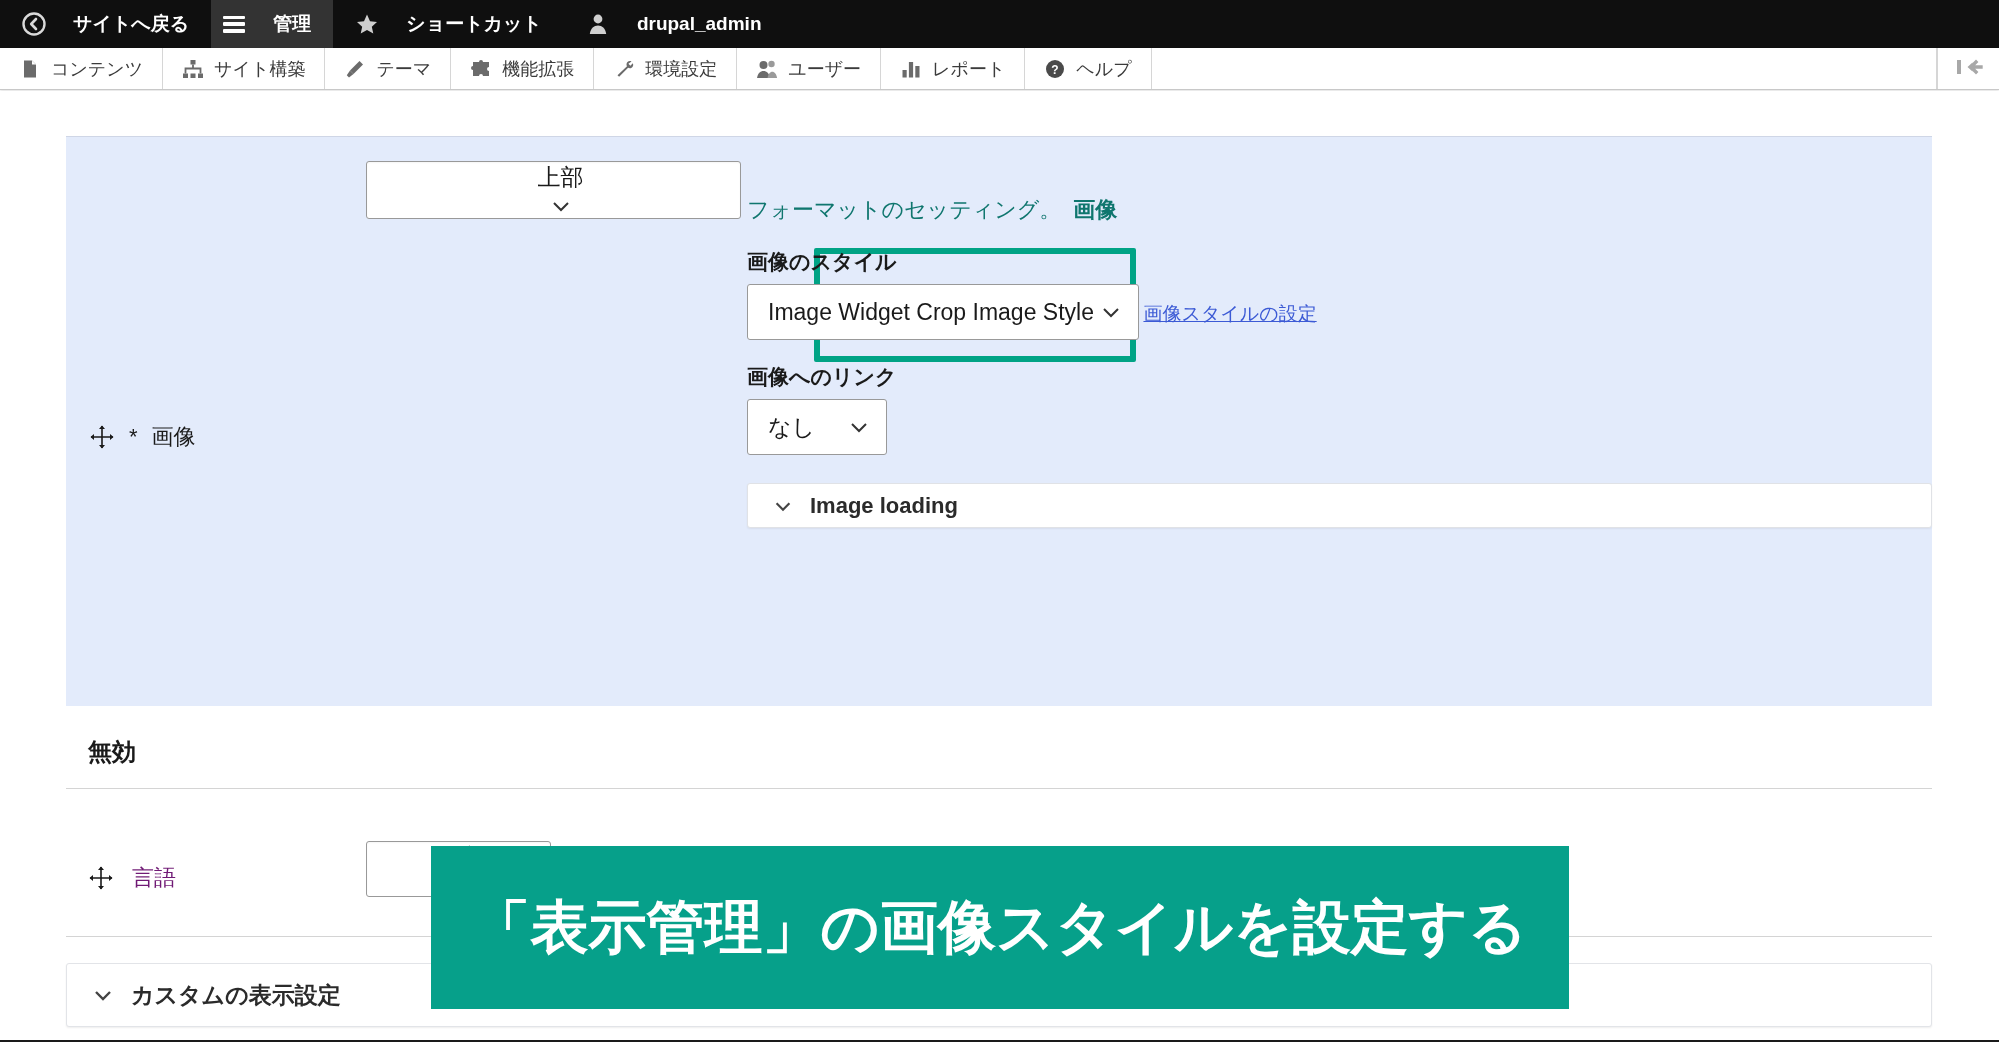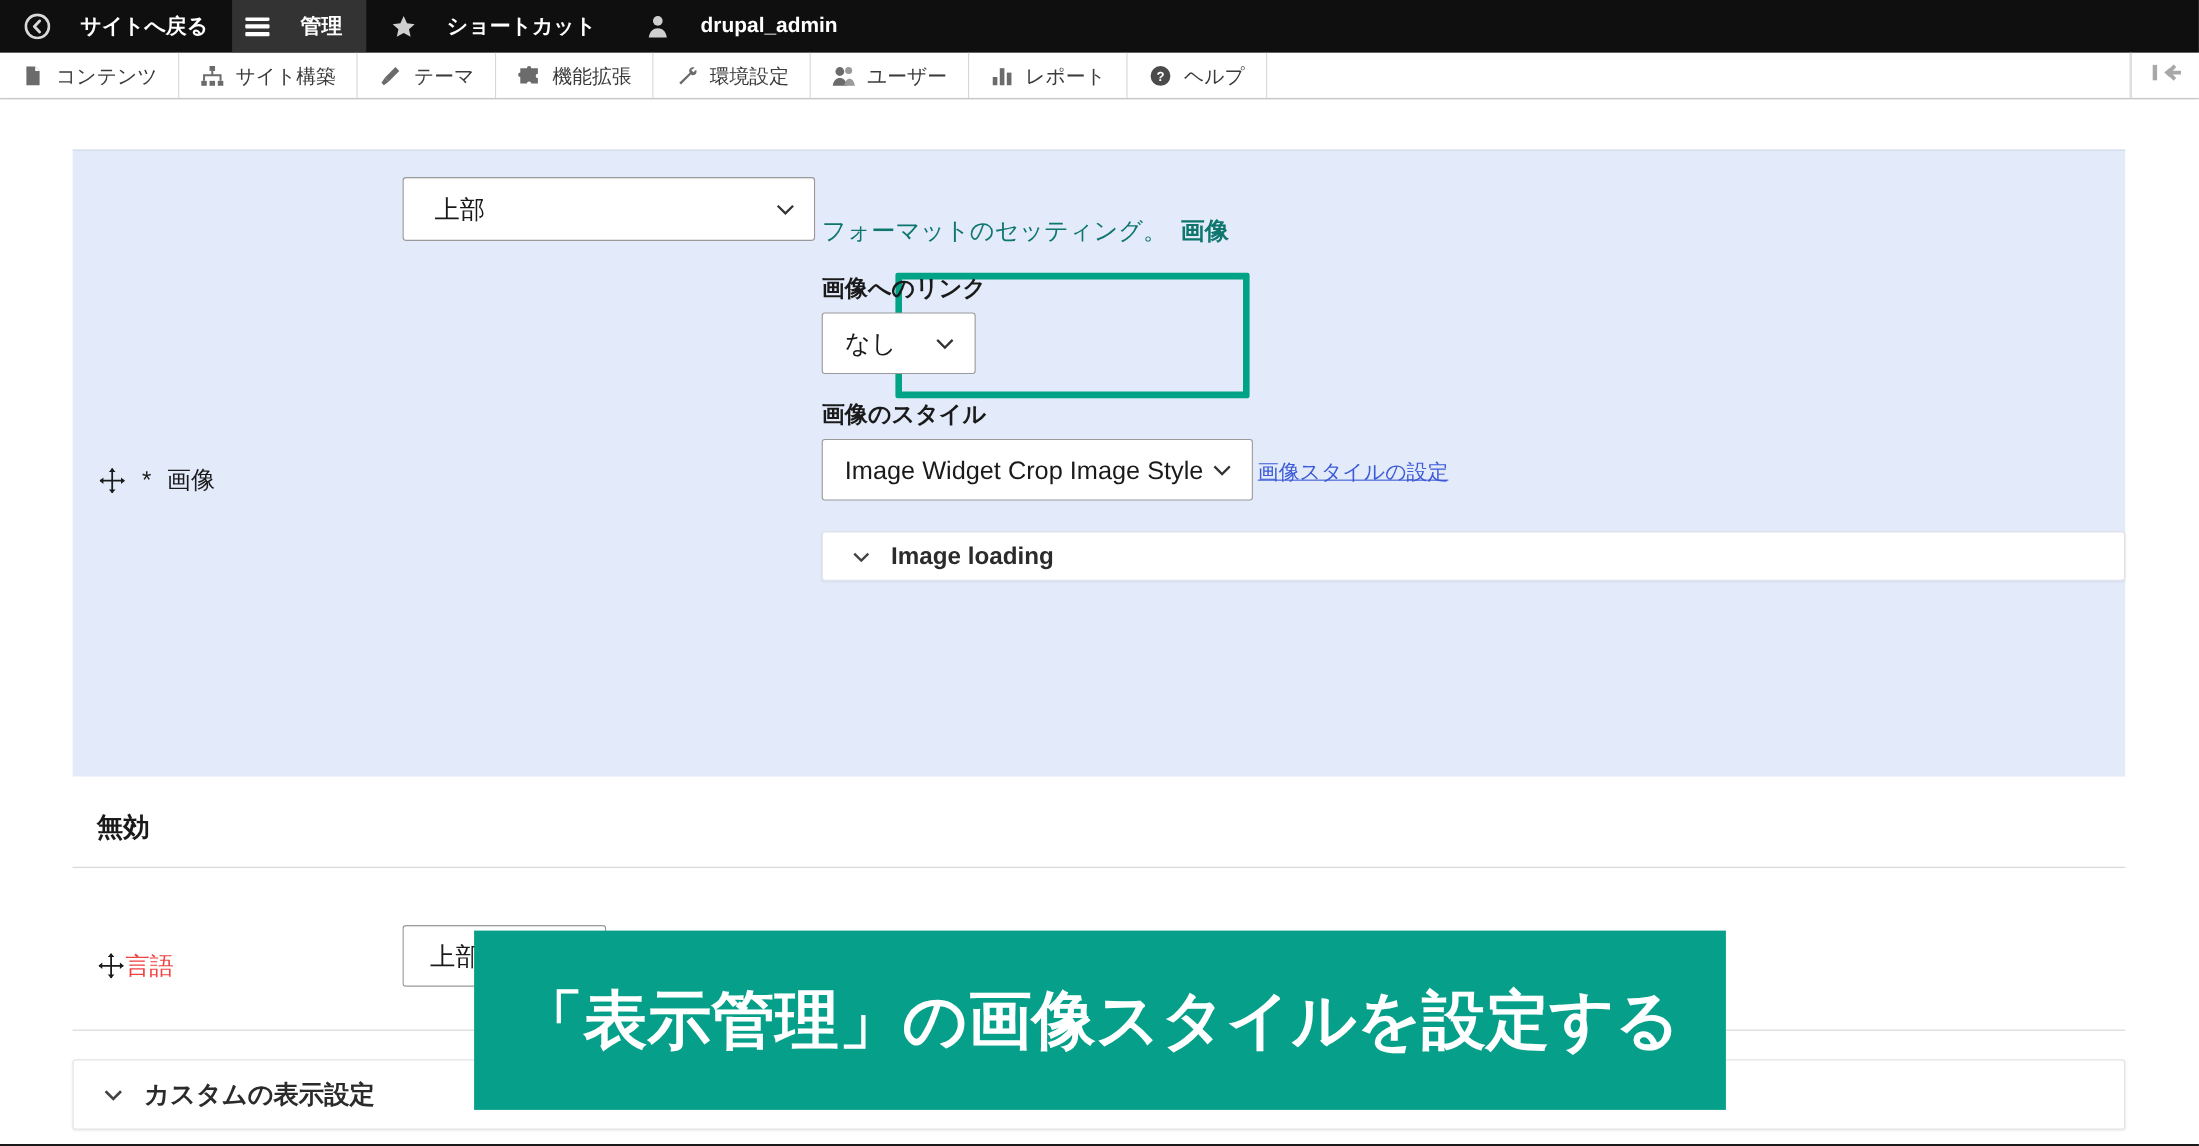--- a/index.html
+++ b/index.html
@@ -115,20 +115,21 @@
     border: 1px solid #999999;
     border-radius: 3px;
     height: 58px;
     display: flex;
     align-items: center;
     padding: 0 14px 0 28px;
     font-size: 23px;
     color: #1a1a1a;
     cursor: pointer;
     box-shadow: inset 0 1px 2px rgba(0,0,0,0.04);
+    flex-direction: column;
   }
   .select-box .sel-value { flex: 1 1 auto; white-space: nowrap; overflow: hidden; }
   .select-box .chev {
     flex: none;
     width: 24px; height: 24px;
     display: inline-flex; align-items: center; justify-content: center;
     color: #333;
   }
 
   .field-label {
@@ -232,22 +233,22 @@
   .rule {
     position: absolute;
     left: 66px;
     width: 1866px; height: 1px;
     background: #d4d4d4;
   }
 
   .plain-row { position: absolute; left: 0; width: 1999px; }
   .plain-row .row-label {
     position: absolute; left: 88px; top: 0;
-    display: flex; align-items: center; 
-    font-size: 22px; color: #ef4444;
+    display: flex; align-items: center; gap: 18px;
+    font-size: 22px; color: #701a75;
   }
   .plain-row .row-select { position: absolute; left: 366px; top: -22px; width: 185px; }
 
   .bottom-details {
     position: absolute;
     left: 66px; top: 872px;
     width: 1866px; height: 64px;
     background: #ffffff;
     border: 1px solid #e2e4e8;
     border-radius: 3px;
@@ -455,44 +456,44 @@
       <span>画像</span>
     </div>
 
     <div class="settings-col">
 
       <div class="settings-title">
         <span>フォーマットのセッティング。</span><b>画像</b>
       </div>
 
       <div class="green-highlight"></div>
-
-      <div class="settings-group" style="margin-top: 23px;">
-        <div class="group-label">画像へのリンク</div>
-        <div class="sub-select" style="min-width:140px;justify-content:space-between;">
-          <span>なし</span>
-          <span class="chev" style="width:26px;height:26px;display:inline-flex;align-items:center;justify-content:center;margin-left:22px;">
-            <svg width="24" height="24" viewBox="0 0 24 24">
-                <path d="M5 9 L12 16 L19 9" fill="none" stroke="#333" stroke-width="2"></path>
-              </svg>
-          </span>
-        </div>
-      </div>
 
       <div class="settings-group" style="margin-top: 23px;">
         <div class="group-label">画像のスタイル</div>
         <div class="sub-select" style="min-width:302px;">
           <span>Image Widget Crop Image Style</span>
           <span class="chev" style="width:26px;height:26px;display:inline-flex;align-items:center;justify-content:center;margin-left:4px;">
             <svg width="24" height="24" viewBox="0 0 24 24">
                 <path d="M5 9 L12 16 L19 9" fill="none" stroke="#333" stroke-width="2"></path>
               </svg>
           </span>
         </div>
         <a class="link-below">画像スタイルの設定</a>
+      </div>
+
+      <div class="settings-group" style="margin-top: 23px;">
+        <div class="group-label">画像へのリンク</div>
+        <div class="sub-select" style="min-width:140px;justify-content:space-between;">
+          <span>なし</span>
+          <span class="chev" style="width:26px;height:26px;display:inline-flex;align-items:center;justify-content:center;margin-left:22px;">
+            <svg width="24" height="24" viewBox="0 0 24 24">
+                <path d="M5 9 L12 16 L19 9" fill="none" stroke="#333" stroke-width="2"></path>
+              </svg>
+          </span>
+        </div>
       </div>
 
       <div class="details-bar">
         <span class="dchev">
           <svg width="22" height="22" viewBox="0 0 24 24">
               <path d="M5 9 L12 16 L19 9" fill="none" stroke="#444" stroke-width="2.4"></path>
             </svg>
         </span>
         <span class="dlabel">Image loading</span>
       </div>

